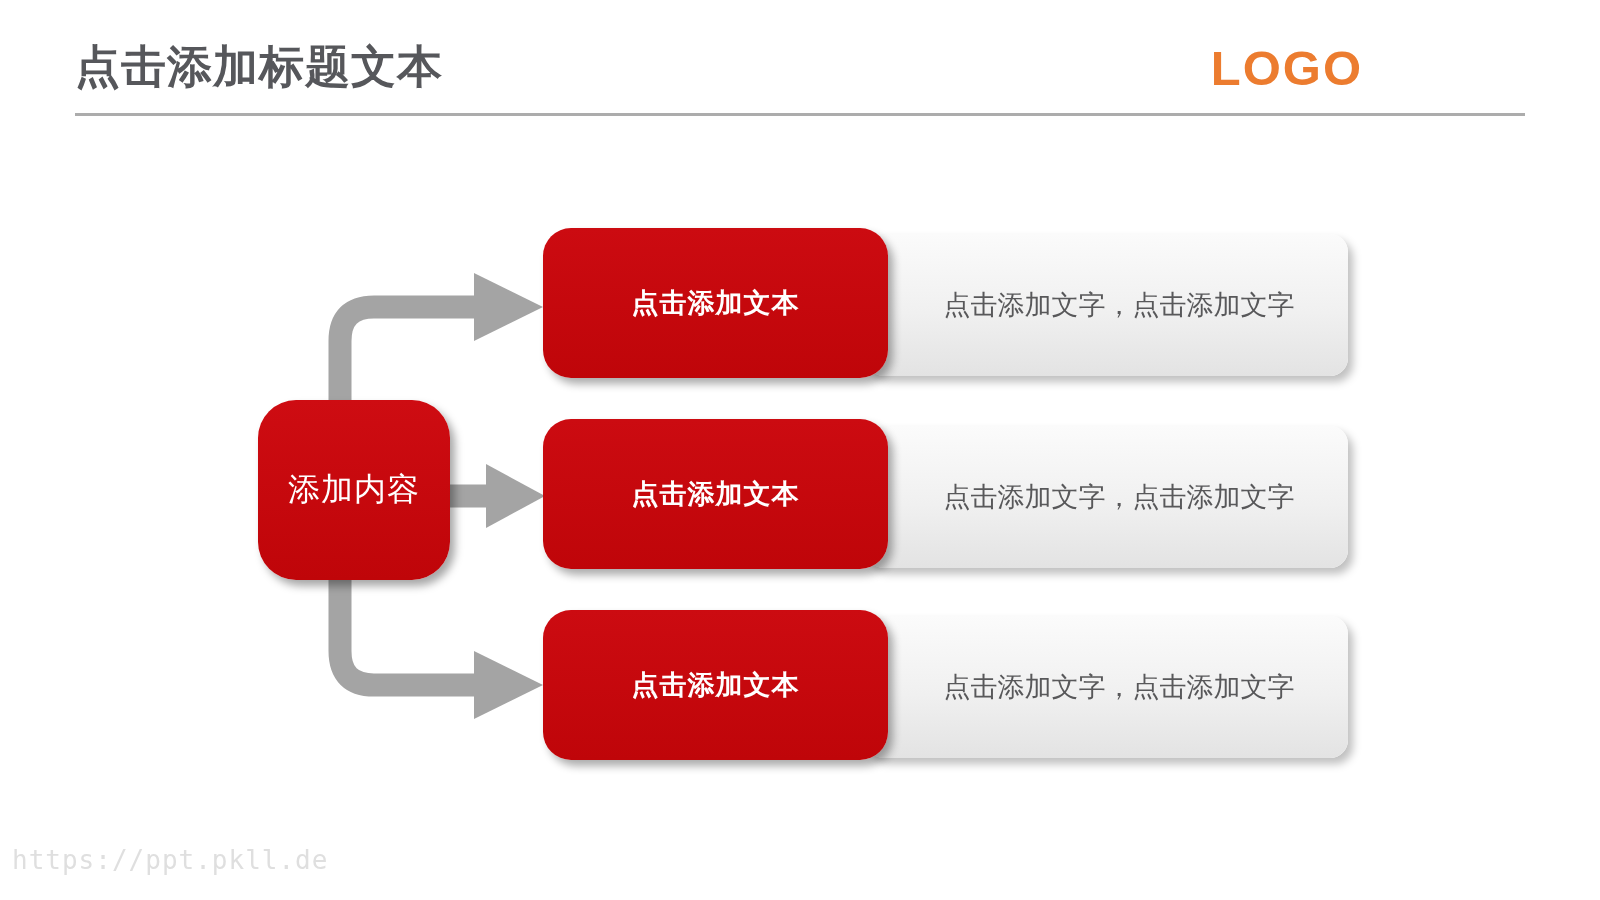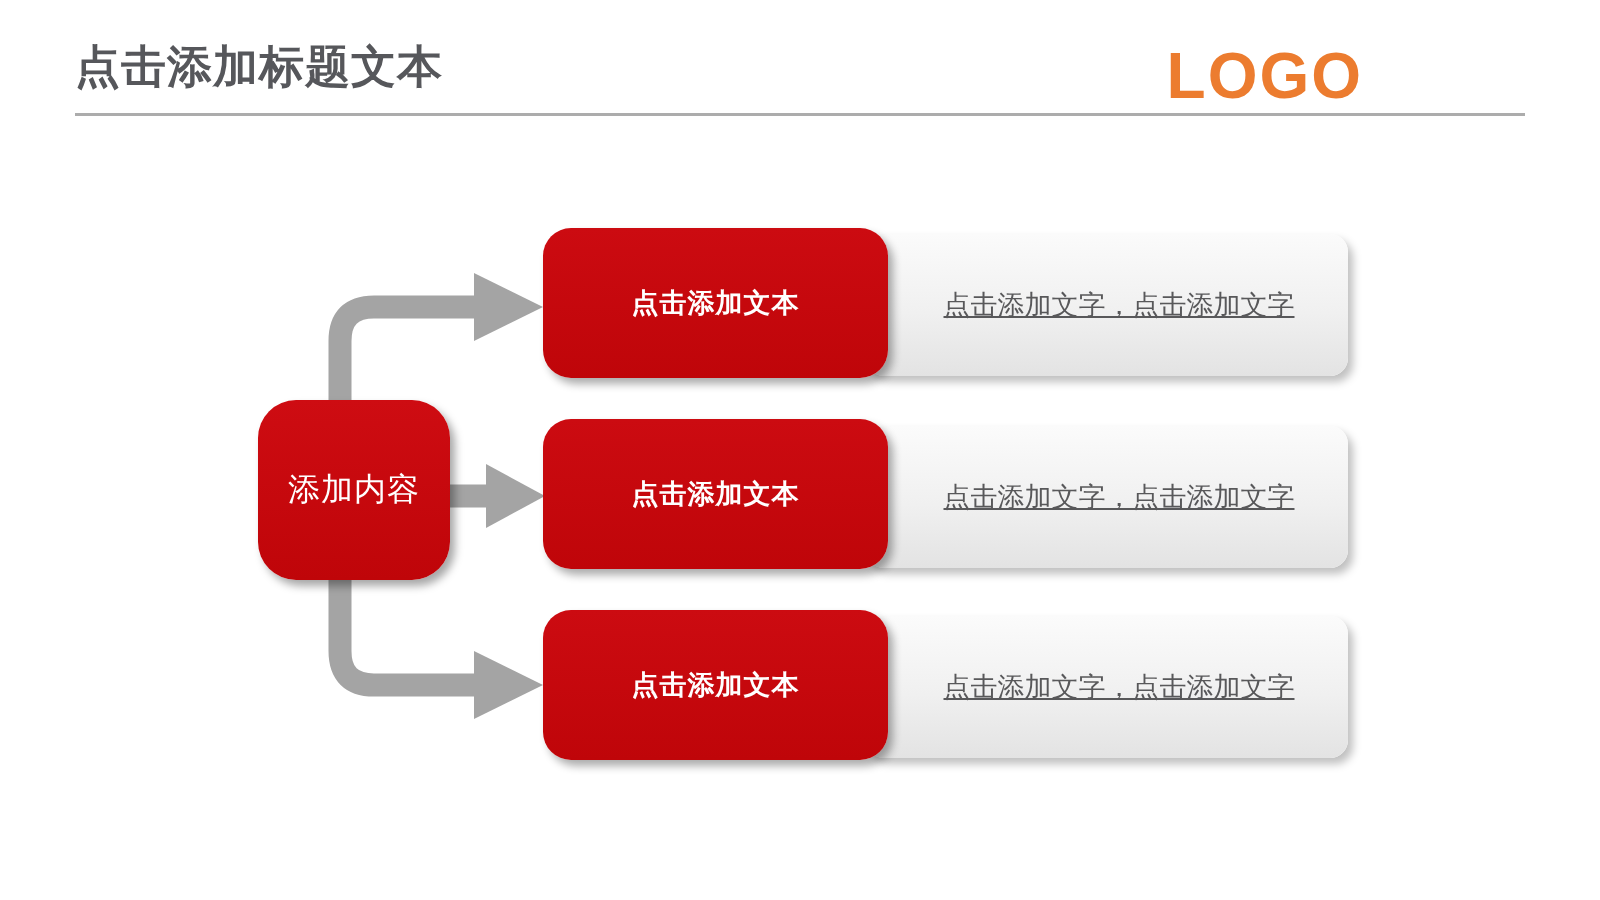--- a/index.html
+++ b/index.html
@@ -20,21 +20,21 @@
     left: 75px; top: 44px;
     font-size: 45px;
     font-weight: 700;
     color: #56575B;
     letter-spacing: 1px;
     line-height: 1;
   }
   .logo {
     position: absolute;
     right: 110px; top: 44px;
-    font-size: 64px;
+    font-size: 49px;
     font-weight: 700;
     color: #EC7C2F;
     letter-spacing: 2px;
     line-height: 1;
   }
   .divider {
     position: absolute;
     left: 75px; top: 113px;
     width: 1450px; height: 3px;
     background: #ACACAC;
@@ -88,21 +88,20 @@
     background: linear-gradient(180deg, #FBFBFB 0%, #F0F0F0 55%, #E3E3E3 100%);
     box-shadow: 5px 6px 9px rgba(0,0,0,0.25);
     z-index: 2;
     display: flex; align-items: center; justify-content: center;
   }
   .gray-panel-text {
     color: #58585A;
     font-size: 27px;
     padding-left: 24px;
     white-space: nowrap;
-    text-decoration: underline;
   }
   .row1-red { top: 228px; }  .row1-gray { top: 234px; }
   .row2-red { top: 419px; }  .row2-gray { top: 426px; }
   .row3-red { top: 610px; }  .row3-gray { top: 616px; }
   
   .watermark {
     position: absolute;
     left: 12px; top: 845px;
     font-family: "DejaVu Sans Mono", monospace;
     font-size: 26px;
@@ -155,14 +154,15 @@
     <span class="gray-panel-text">点击添加文字，点击添加文字</span>
   </div>
 
   <div class="red-box row3-red">
     <span class="red-box-label">点击添加文本</span>
   </div>
   <div class="gray-panel row3-gray">
     <span class="gray-panel-text">点击添加文字，点击添加文字</span>
   </div>
 
+  <div class="watermark">https://ppt.pkll.de</div>
 
 </div>
 
 </body></html>

